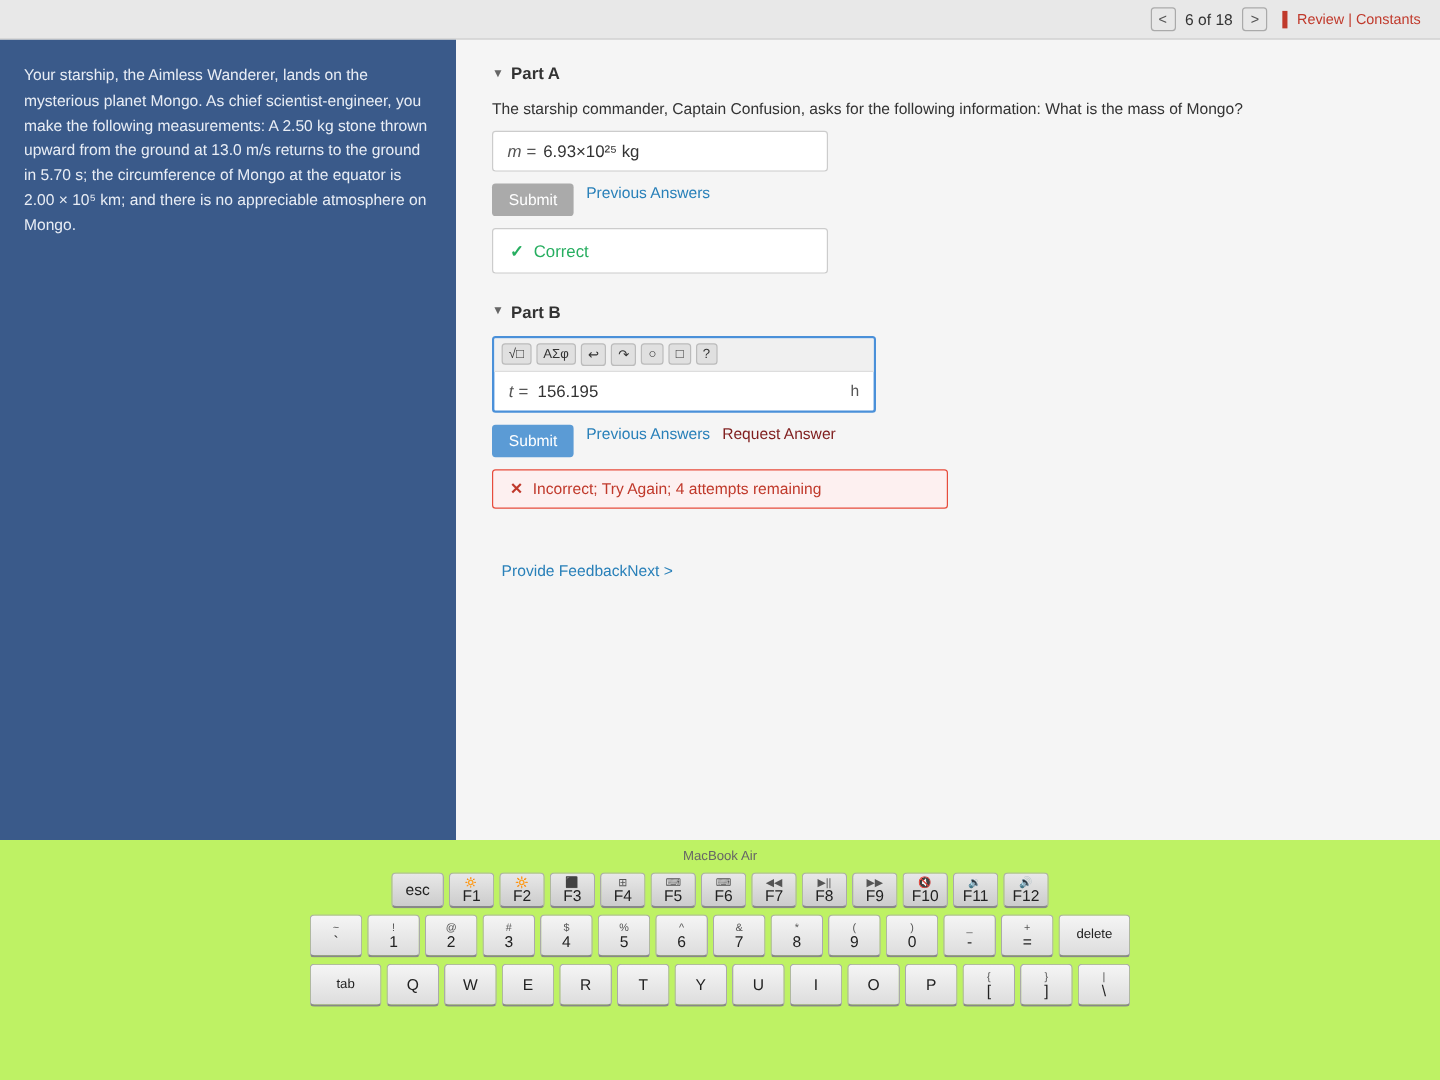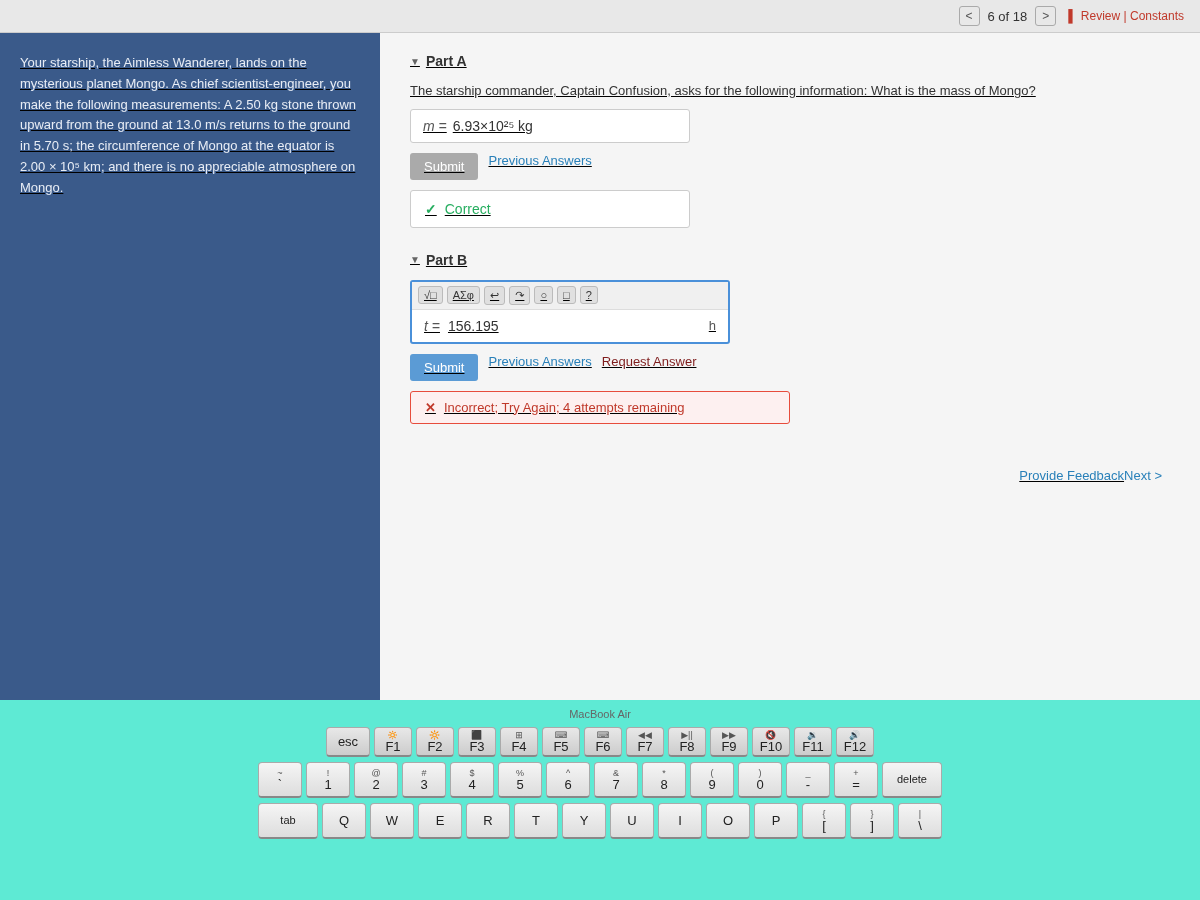--- a/index.html
+++ b/index.html
@@ -64,21 +64,20 @@
       display: flex;
       align-items: center;
       gap: 4px;
     }
 
     
     .content-wrapper {
       display: flex;
       flex: 1;
       overflow: hidden;
-      text-decoration: underline;
     }
 
     
     .problem-panel {
       background: #3a5a8a;
       width: 380px;
       padding: 20px;
       color: white;
       font-size: 13px;
       line-height: 1.5;
@@ -299,29 +298,29 @@
       border: none;
       color: #2980b9;
       font-size: 13px;
       cursor: pointer;
       float: right;
       margin-top: 16px;
     }
 
     .bottom-footer {
       display: flex;
-      justify-content: flex-end;
+      justify-content: flex-start;
       align-items: center;
       padding: 4px 8px;
       margin-top: 8px;
     }
 
     
     .keyboard-area {
-      background: #5eead4;
+      background: #bef264;
       padding: 8px 18px 10px;
       height: 200px;
       display: flex;
       flex-direction: column;
       gap: 5px;
     }
 
     .keyboard-label {
       text-align: center;
       font-size: 11px;

